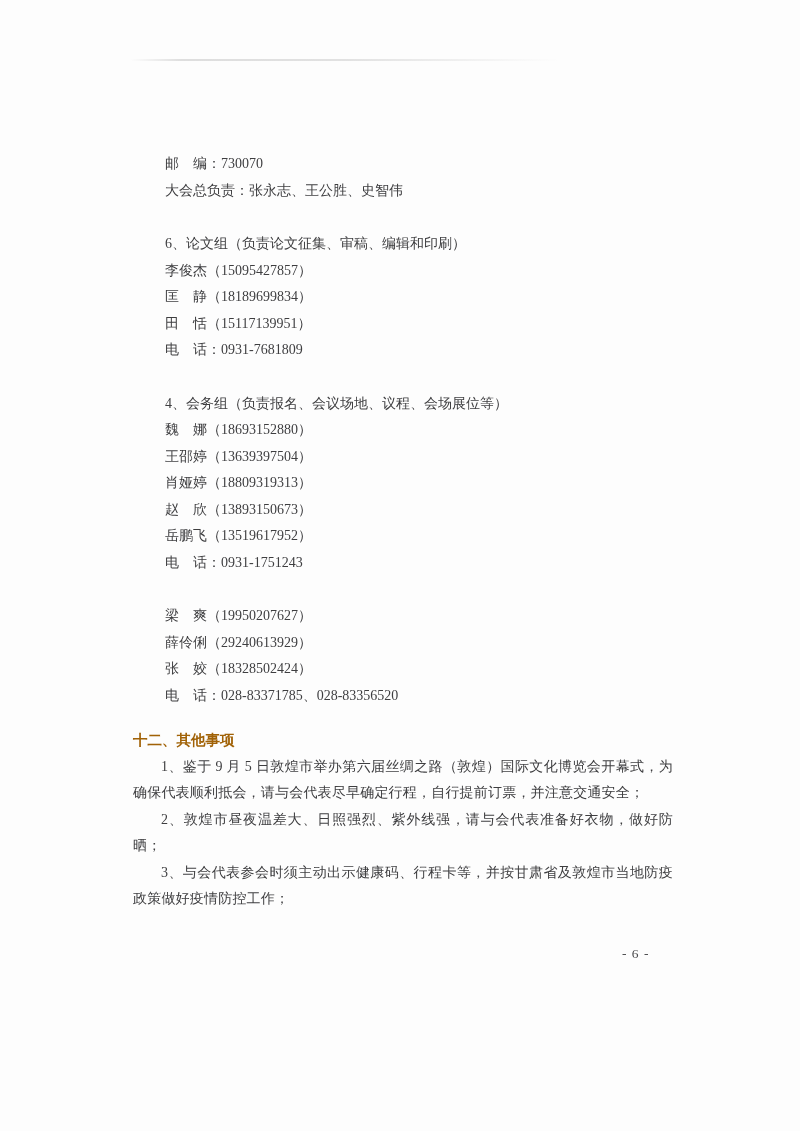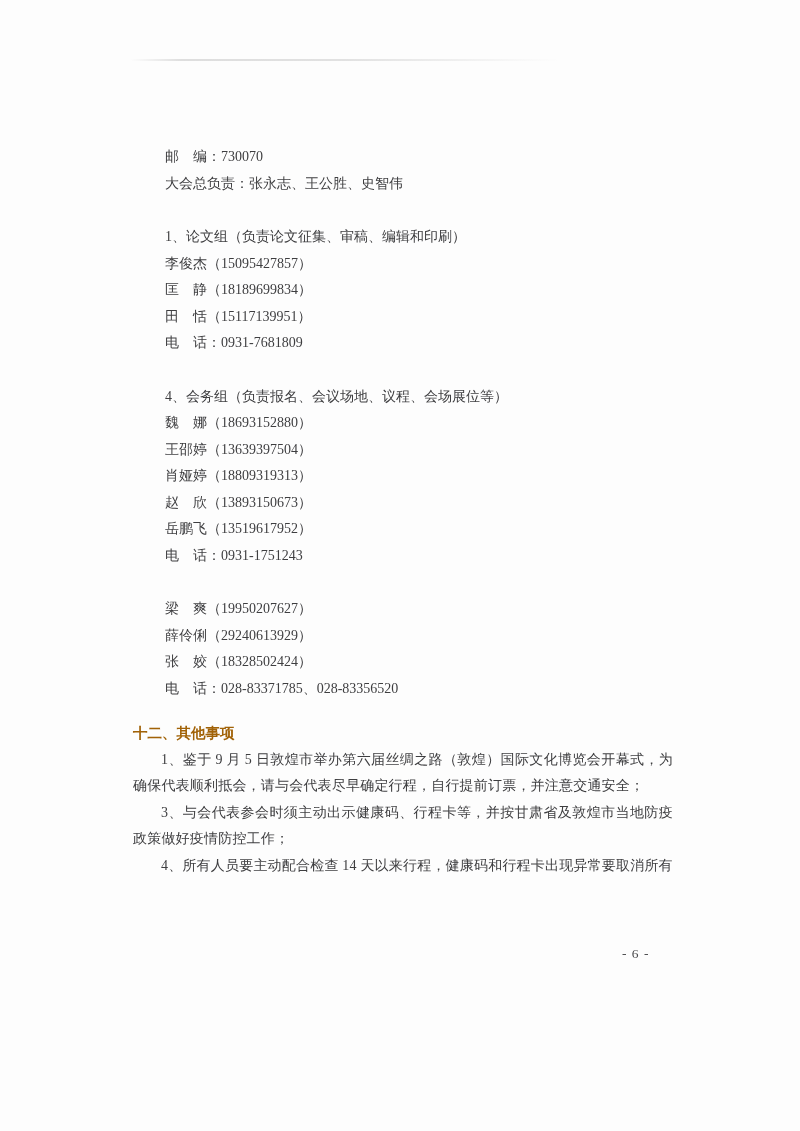--- a/index.html
+++ b/index.html
@@ -30,21 +30,21 @@
       rgba(190,190,190,0) 0%,
       rgba(175,175,175,0.40) 12%,
       rgba(180,180,180,0.38) 50%,
       rgba(195,195,195,0.28) 72%,
       rgba(210,210,210,0.12) 90%,
       rgba(220,220,220,0) 100%);
   }
   .content {
     position: absolute;
     left: 133px;
-    top: 144px;
+    top: 151px;
     width: 540px;
   }
   .content p { margin: 0; }
 
   .contact { margin-left: 32px; }
   .group { margin-top: 27px; }
 
   .section { margin-top: 18px; }
   .section-heading {
     margin: 0;
@@ -75,21 +75,21 @@
 
   <div class="artifact-line"></div>
 
   <div class="content">
 
     <div class="contact">
       <p>邮　编：730070</p>
       <p>大会总负责：张永志、王公胜、史智伟</p>
 
       <div class="group">
-        <p>1、论文组（负责论文征集、审稿、编辑和印刷）</p>
+        <p>6、论文组（负责论文征集、审稿、编辑和印刷）</p>
         <p>李俊杰（15095427857）</p>
         <p>匡　静（18189699834）</p>
         <p>田　恬（15117139951）</p>
         <p>电　话：0931-7681809</p>
       </div>
 
       <div class="group">
         <p>4、会务组（负责报名、会议场地、议程、会场展位等）</p>
         <p>魏　娜（18693152880）</p>
         <p>王邵婷（13639397504）</p>
@@ -103,21 +103,21 @@
         <p>梁　爽（19950207627）</p>
         <p>薛伶俐（29240613929）</p>
         <p>张　姣（18328502424）</p>
         <p>电　话：028-83371785、028-83356520</p>
       </div>
     </div>
 
     <div class="section">
       <h2 class="section-heading">十二、其他事项</h2>
       <p class="para">1、鉴于 9 月 5 日敦煌市举办第六届丝绸之路（敦煌）国际文化博览会开幕式，为确保代表顺利抵会，请与会代表尽早确定行程，自行提前订票，并注意交通安全；</p>
+      <p class="para">2、敦煌市昼夜温差大、日照强烈、紫外线强，请与会代表准备好衣物，做好防晒；</p>
       <p class="para">3、与会代表参会时须主动出示健康码、行程卡等，并按甘肃省及敦煌市当地防疫政策做好疫情防控工作；</p>
-      <p class="para">4、所有人员要主动配合检查 14 天以来行程，健康码和行程卡出现异常要取消所有</p>
     </div>
 
   </div>
 
   <div class="page-number">- 6 -</div>
 
 </div>
 
 </body></html>

